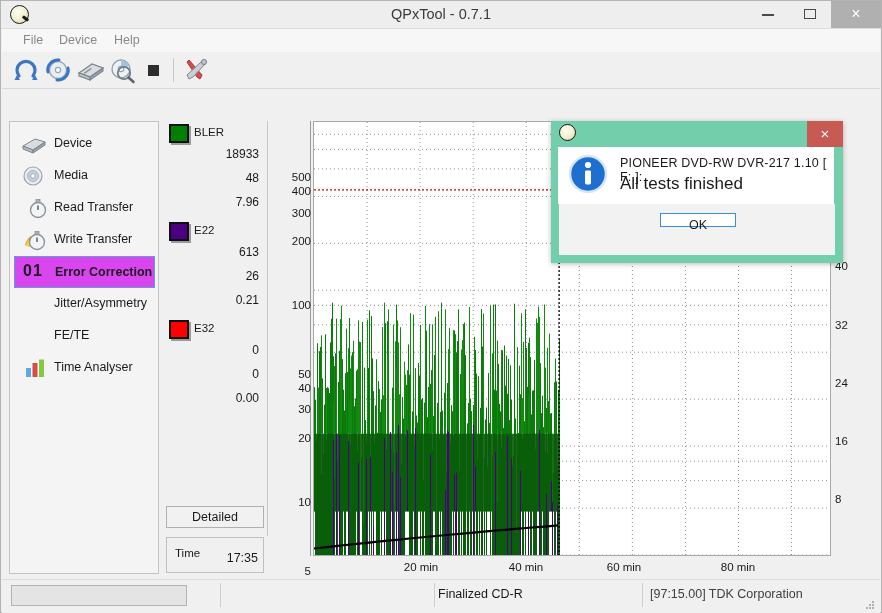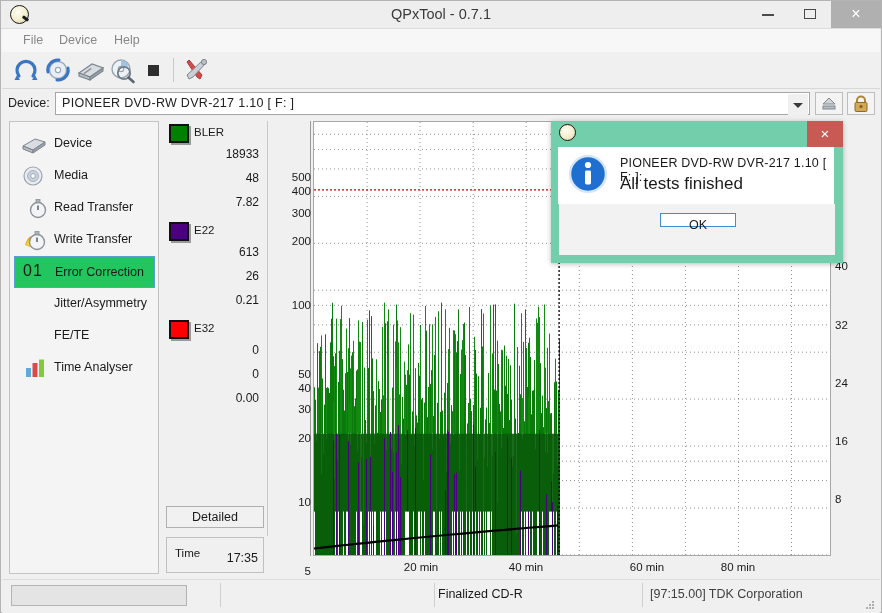--- a/index.html
+++ b/index.html
@@ -43,21 +43,21 @@
   .devcombo{position:absolute;left:53px;top:3px;width:755px;height:23px;background:#ffffff;border:1px solid #a6a6a6;box-sizing:border-box;}
   .devcombo-text{position:absolute;left:6px;top:3px;font-size:12.5px;color:#202020;letter-spacing:.3px;}
   .devcombo-arrow{position:absolute;right:1px;top:1px;width:20px;height:21px;background:#f0f0f0;}
   .chev{position:absolute;left:5px;top:9px;width:0;height:0;border-left:5px solid transparent;border-right:5px solid transparent;border-top:5px solid #3a3a3a;}
   .sqbtn{position:absolute;top:3px;width:28px;height:23px;background:#f4f4f4;border:1px solid #bdbdbd;box-sizing:border-box;}
 
   
   .sidebar-frame{position:absolute;left:8px;top:120px;width:150px;height:453px;background:#f4f4f4;border:1px solid #c4c4c4;box-sizing:border-box;}
   .side-item{position:absolute;left:4px;width:141px;height:32px;cursor:default;}
   .side-item .lbl{position:absolute;left:40px;top:8px;font-size:12.5px;color:#1a1a1a;white-space:nowrap;}
-  .side-item.sel{background:#22c55e;border:1px solid #5b9fd4;box-sizing:border-box;}
+  .side-item.sel{background:#d946ef;border:1px solid #5b9fd4;box-sizing:border-box;font-weight:bold;}
   .side-item .ic{position:absolute;left:6px;top:5px;width:28px;height:22px;}
   .num01{position:absolute;left:8px;top:5px;font-size:16px;color:#1a1a1a;letter-spacing:1px;}
 
   
   .legend{position:absolute;left:165px;top:120px;width:102px;height:415px;background:#f0f0f0;border-right:1px solid #c8c8c8;box-sizing:border-box;}
   .sw{position:absolute;width:20px;height:19px;border:2px solid #101010;box-sizing:border-box;}
   .sw-sh{position:absolute;width:20px;height:19px;background:#9a9a9a;}
   .sw-lbl{position:absolute;font-size:11.5px;color:#1a1a1a;}
   .val{position:absolute;right:8px;width:92px;text-align:right;font-size:12px;color:#1a1a1a;}
 
@@ -143,42 +143,20 @@
     <div class="tsep" style="left:171px"></div>
     <div class="tool" style="left:178px">
       <svg width="32" height="30" viewBox="0 0 32 30">
         <path d="M7 7 L9 5 L22 20 L20 24 L17 22 Z" fill="#d64b4b" stroke="#a33636" stroke-width="1"></path>
         <path d="M22 6 L26 8 L13 22 L9 24 L7 20 Z" fill="#c9cfd5" stroke="#7d858d" stroke-width="1"></path>
         <circle cx="24" cy="7" r="2.6" fill="#b9c0c7" stroke="#7d858d" stroke-width="1"></circle>
       </svg>
     </div>
   </div>
 
-  <div class="devrow">
-    <div class="devlabel">Device:</div>
-    <div class="devcombo">
-      <div class="devcombo-text">PIONEER  DVD-RW  DVR-217  1.10 [ F: ]</div>
-      <div class="devcombo-arrow">
-          <div class="chev"></div>
-        </div>
-    </div>
-    <div class="sqbtn" style="left:813px">
-      <svg width="26" height="21" viewBox="0 0 26 21">
-        <path d="M13 5 L19 11 L7 11 Z" fill="#cfd4d9" stroke="#7f878f" stroke-width="1"></path>
-        <rect x="7" y="13" width="12" height="3" fill="#b7bdc4" stroke="#7f878f" stroke-width="1"></rect>
-      </svg>
-    </div>
-    <div class="sqbtn" style="left:845px">
-      <svg width="26" height="21" viewBox="0 0 26 21">
-        <path d="M9 10 V7.5 a4 4 0 0 1 8 0 V10" fill="none" stroke="#b08436" stroke-width="2"></path>
-        <rect x="7" y="9.5" width="12" height="9" rx="1.2" fill="#d4a955" stroke="#8d6a2c" stroke-width="1"></rect>
-        <circle cx="13" cy="13.6" r="1.5" fill="#7a5a22"></circle>
-      </svg>
-    </div>
-  </div>
 
   <div class="sidebar-frame">
     <div class="side-item" style="top:6px">
       <span class="ic">
         <svg width="28" height="22" viewBox="0 0 28 22">
           <path d="M3 13 L15 6 L25 9 L13 17 Z" fill="#d9dde2" stroke="#7c858e" stroke-width="1"></path>
           <path d="M3 13 L3 16 L13 20 L13 17 Z" fill="#b4bbc2" stroke="#7c858e" stroke-width="1"></path>
           <path d="M13 17 L25 9 L25 12 L13 20 Z" fill="#99a1a9" stroke="#7c858e" stroke-width="1"></path>
         </svg>
       </span>
@@ -238,21 +216,21 @@
     </div>
   </div>
 
   <div class="legend">
 
     <div class="sw-sh" style="left:5px;top:5px;"></div>
     <div class="sw" style="left:3px;top:3px;background:#008000;"></div>
     <div class="sw-lbl" style="left:28px;top:5px;">BLER</div>
     <div class="val" style="top:26px;">18933</div>
     <div class="val" style="top:50px;">48</div>
-    <div class="val" style="top:74px;">7.82</div>
+    <div class="val" style="top:74px;">7.96</div>
 
     <div class="sw-sh" style="left:5px;top:103px;"></div>
     <div class="sw" style="left:3px;top:101px;background:#4b0082;"></div>
     <div class="sw-lbl" style="left:28px;top:103px;">E22</div>
     <div class="val" style="top:124px;">613</div>
     <div class="val" style="top:148px;">26</div>
     <div class="val" style="top:172px;">0.21</div>
 
     <div class="sw-sh" style="left:5px;top:201px;"></div>
     <div class="sw" style="left:3px;top:199px;background:#ff0000;"></div>
@@ -748,21 +726,21 @@
     <div class="yaxis-right">
       <div class="ytick-r" style="top:145px;">40</div>
       <div class="ytick-r" style="top:204px;">32</div>
       <div class="ytick-r" style="top:262px;">24</div>
       <div class="ytick-r" style="top:320px;">16</div>
       <div class="ytick-r" style="top:378px;">8</div>
     </div>
 
     <div class="xtick" style="left:148px;top:440px;">20 min</div>
     <div class="xtick" style="left:253px;top:440px;">40 min</div>
-    <div class="xtick" style="left:374px;top:440px;">60 min</div>
+    <div class="xtick" style="left:351px;top:440px;">60 min</div>
     <div class="xtick" style="left:465px;top:440px;">80 min</div>
   </div>
 
   <div style="position:absolute;left:550px;top:120px;width:292px;height:142px;background:#72ceab;box-shadow:0 1px 5px rgba(0,0,0,.28);">
     <div style="position:absolute;left:8px;top:3px;width:17px;height:17px;border-radius:50%;
                 background:radial-gradient(circle at 40% 35%,#fdfdf4 0%,#f3eecd 55%,#cfc79a 100%);
                 border:1.5px solid #1a1a1a;box-sizing:border-box;"></div>
     <div style="position:absolute;right:0;top:0;width:36px;height:26px;background:#c85a54;line-height:25px;text-align:center;color:#ffffff;font-size:15px;">×</div>
 
     <div style="position:absolute;left:7px;top:26px;width:276px;height:57px;background:#ffffff;">

